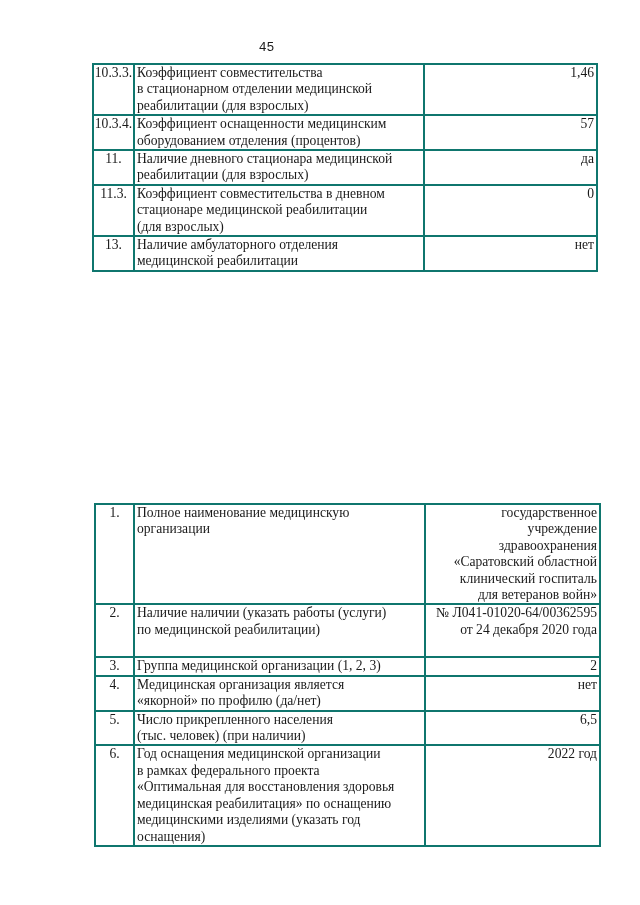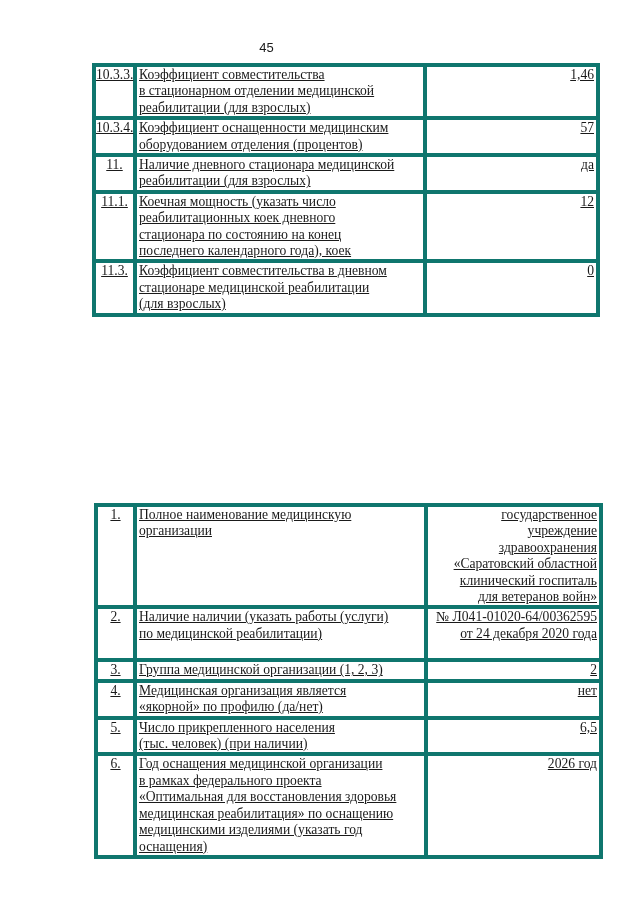--- a/index.html
+++ b/index.html
@@ -2,27 +2,27 @@
 <html><head>
 <meta charset="utf-8">
 <style>
   html, body { margin: 0; padding: 0; }
   body {
     width: 640px; height: 905px; background: #ffffff; position: relative; overflow: hidden;
     font-family: "DejaVu Serif", "Liberation Serif", serif; color: #1a1a1a;
   }
   .page-num {
     position: absolute; top: 40px; left: 0; width: 533px; text-align: center;
-    font-size: 13px; font-family: Liberation Sans, sans-serif;
+    font-size: 13px; font-family: Liberation Mono, monospace;
   }
   table {
     position: absolute; border-collapse: collapse; table-layout: fixed;
     font-family: "Liberation Serif", serif; font-size: 13.6px; line-height: 16.4px;
   }
-  td { border: 4px solid #0f766e; vertical-align: top; padding: 0 2px; text-decoration: underline; }
+  td { border: 2px solid #0f766e; vertical-align: top; padding: 0 2px; }
   td.num { text-align: center; padding: 0; }
   td.val { text-align: right; }
   td.desc { white-space: pre-line; padding-left: 2px; }
   #t1 { left: 92px; top: 63px; width: 504px; }
   #t2 { left: 94px; top: 503px; width: 505px; }
 </style>
 </head>
 <body>
 
 <div class="page-num">45</div>
@@ -46,34 +46,32 @@
         <td class="desc">Коэффициент оснащенности медицинским
 оборудованием отделения (процентов)</td>
         <td class="val desc">57</td>
       </tr>
       <tr style="height: 34px; margin-left: 24px;">
         <td class="num">11.</td>
         <td class="desc">Наличие дневного стационара медицинской
 реабилитации (для взрослых)</td>
         <td class="val desc">да</td>
       </tr>
-      <tr style="height: 66px;">
-        <td class="num">11.1.</td>
-        <td class="desc">Коечная мощность (указать число
-реабилитационных коек дневного
-стационара по состоянию на конец
-последнего календарного года), коек</td>
-        <td class="val desc">12</td>
-      </tr>
       <tr style="height: 49px;">
         <td class="num">11.3.</td>
         <td class="desc">Коэффициент совместительства в дневном
 стационаре медицинской реабилитации
 (для взрослых)</td>
         <td class="val desc">0</td>
+      </tr>
+      <tr style="height: 33px;">
+        <td class="num">13.</td>
+        <td class="desc">Наличие амбулаторного отделения
+медицинской реабилитации</td>
+        <td class="val desc">нет</td>
       </tr>
     </tbody>
 </table>
 
 <table id="t2">
   <colgroup>
       <col style="width:39px">
       <col style="width:291px">
       <col style="width:175px">
     </colgroup>
@@ -114,16 +112,16 @@
         <td class="val desc">6,5</td>
       </tr>
       <tr style="height: 95px;">
         <td class="num">6.</td>
         <td class="desc">Год оснащения медицинской организации
 в рамках федерального проекта
 «Оптимальная для восстановления здоровья
 медицинская реабилитация» по оснащению
 медицинскими изделиями (указать год
 оснащения)</td>
-        <td class="val desc">2026 год</td>
+        <td class="val desc">2022 год</td>
       </tr>
     </tbody>
 </table>
 
 </body></html>

